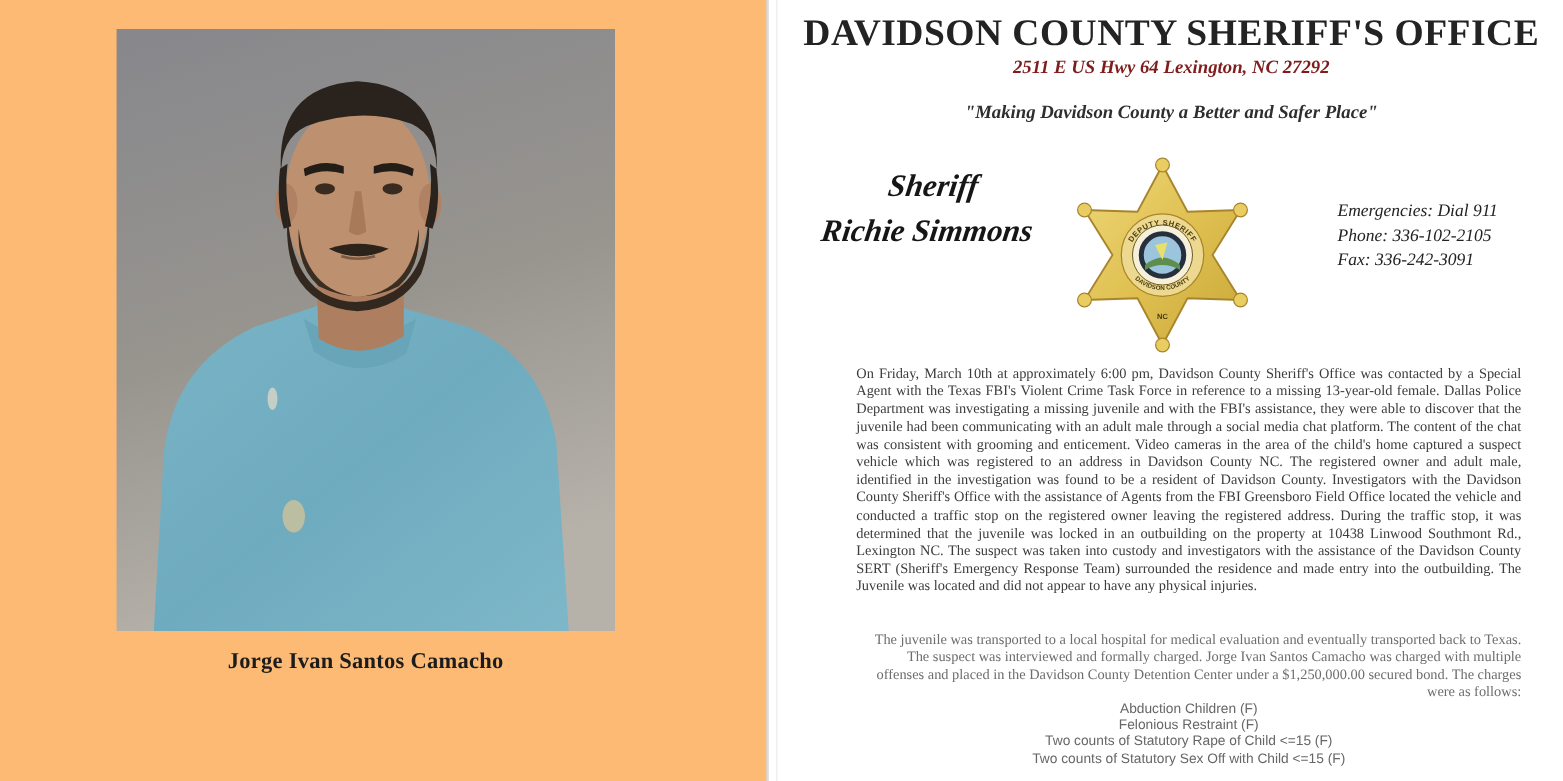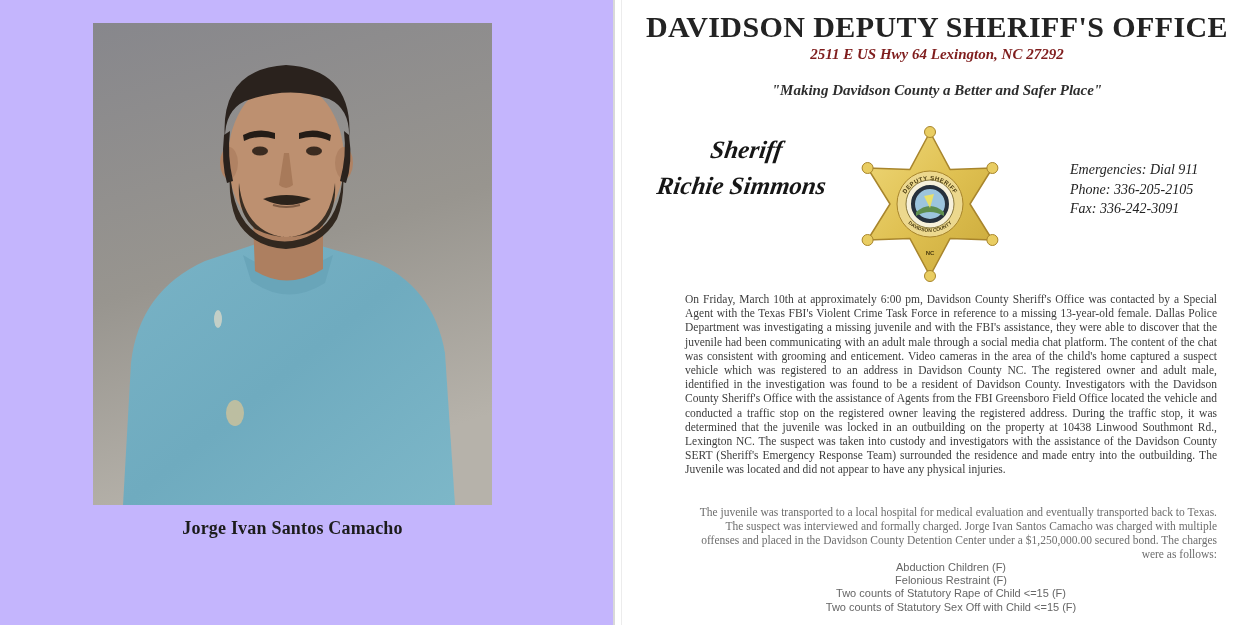--- a/index.html
+++ b/index.html
@@ -1,21 +1,21 @@
 <!DOCTYPE html>
 <html><head>
 <meta charset="utf-8">
 <style>
   * { margin:0; padding:0; box-sizing:border-box; }
   html,body { width:1250px; height:625px; background:#ffffff; overflow:hidden;
               font-family:"Liberation Serif", serif; }
   .canvas { position:relative; width:1250px; height:625px; background:#fff; }
 
   
-  .left-page { position:absolute; left:0; top:0; width:614px; height:625px; background:#c4b5fd; }
+  .left-page { position:absolute; left:0; top:0; width:614px; height:625px; background:#fdba74; }
   .photo-frame { position:absolute; left:93px; top:23px; width:399px; height:482px; overflow:hidden; }
   .photo-frame svg { display:block; }
   .caption { position:absolute; left:93px; top:518px; width:399px; text-align:center;
              color:#1c1c1c; }
   .caption .name { font-size:18px; font-weight:bold; letter-spacing:0.2px; }
   .caption .dob  { font-size:18px; font-weight:bold; margin-top:2px; }
 
   
   .divider-a { position:absolute; left:613px; top:0; width:2px; height:625px; background:#d9d9d9; }
   .divider-b { position:absolute; left:621px; top:0; width:1px; height:625px; background:#ececec; }
@@ -104,21 +104,21 @@
     <div class="caption">
       <div class="name">Jorge Ivan Santos Camacho</div>
     </div>
   </div>
 
   <div class="divider-a"></div>
   <div class="divider-b"></div>
 
   <div class="right-page">
 
-    <div class="doc-title">DAVIDSON DEPUTY SHERIFF'S OFFICE</div>
+    <div class="doc-title">DAVIDSON COUNTY SHERIFF'S OFFICE</div>
     <div class="doc-address">2511 E US Hwy 64 Lexington, NC 27292</div>
     <div class="doc-slogan">"Making Davidson County a Better and Safer Place"</div>
 
     <div class="sheriff-block">
       <div class="line1">Sheriff</div>
       <div class="line2">Richie Simmons</div>
     </div>
 
     <div class="badge-wrap">
       <svg width="160" height="176" viewBox="0 0 160 176">
@@ -151,21 +151,21 @@
         </text>
         <text font-size="5" font-weight="bold" fill="#4a3b10" font-family="Liberation Sans, sans-serif">
           <textPath href="#arcBot" startOffset="50%" text-anchor="middle">DAVIDSON COUNTY</textPath>
         </text>
         <text x="80" y="139" font-size="6" font-weight="bold" fill="#4a3b10" text-anchor="middle" font-family="Liberation Sans, sans-serif">NC</text>
       </svg>
     </div>
 
     <div class="contact-block">
       <div>Emergencies: Dial 911</div>
-      <div>Phone: 336-205-2105</div>
+      <div>Phone: 336-102-2105</div>
       <div>Fax:  336-242-3091</div>
     </div>
 
     <div class="para1">On Friday, March 10th at approximately 6:00 pm, Davidson County Sheriff's Office was contacted by a Special Agent with the Texas FBI's Violent Crime Task Force in reference to a missing 13-year-old female. Dallas Police Department was investigating a missing juvenile and with the FBI's assistance, they were able to discover that the juvenile had been communicating with an adult male through a social media chat platform. The content of the chat was consistent with grooming and enticement. Video cameras in the area of the child's home captured a suspect vehicle which was registered to an address in Davidson County NC.  The registered owner and adult male, identified in the investigation was found to be a resident of Davidson County. Investigators with the Davidson County Sheriff's Office with the assistance of Agents from the FBI Greensboro Field Office located the vehicle and conducted a traffic stop on the registered owner leaving the registered address. During the traffic stop, it was determined that the juvenile was locked in an outbuilding on the property at 10438 Linwood Southmont Rd., Lexington NC. The suspect was taken into custody and investigators with the assistance of the Davidson County SERT (Sheriff's Emergency Response Team) surrounded the residence and made entry into the outbuilding. The Juvenile was located and did not appear to have any physical injuries.</div>
     <div class="para2">The juvenile was transported to a local hospital for medical evaluation and eventually transported back to Texas. The suspect was interviewed and formally charged. Jorge Ivan Santos Camacho was charged with multiple offenses and placed in the Davidson County Detention Center under a $1,250,000.00 secured bond. The charges were as follows:</div>
 
     <div class="charges">
       <div>Abduction Children (F)</div>
       <div>Felonious Restraint (F)</div>
       <div>Two counts of Statutory Rape of Child &lt;=15 (F)</div>

